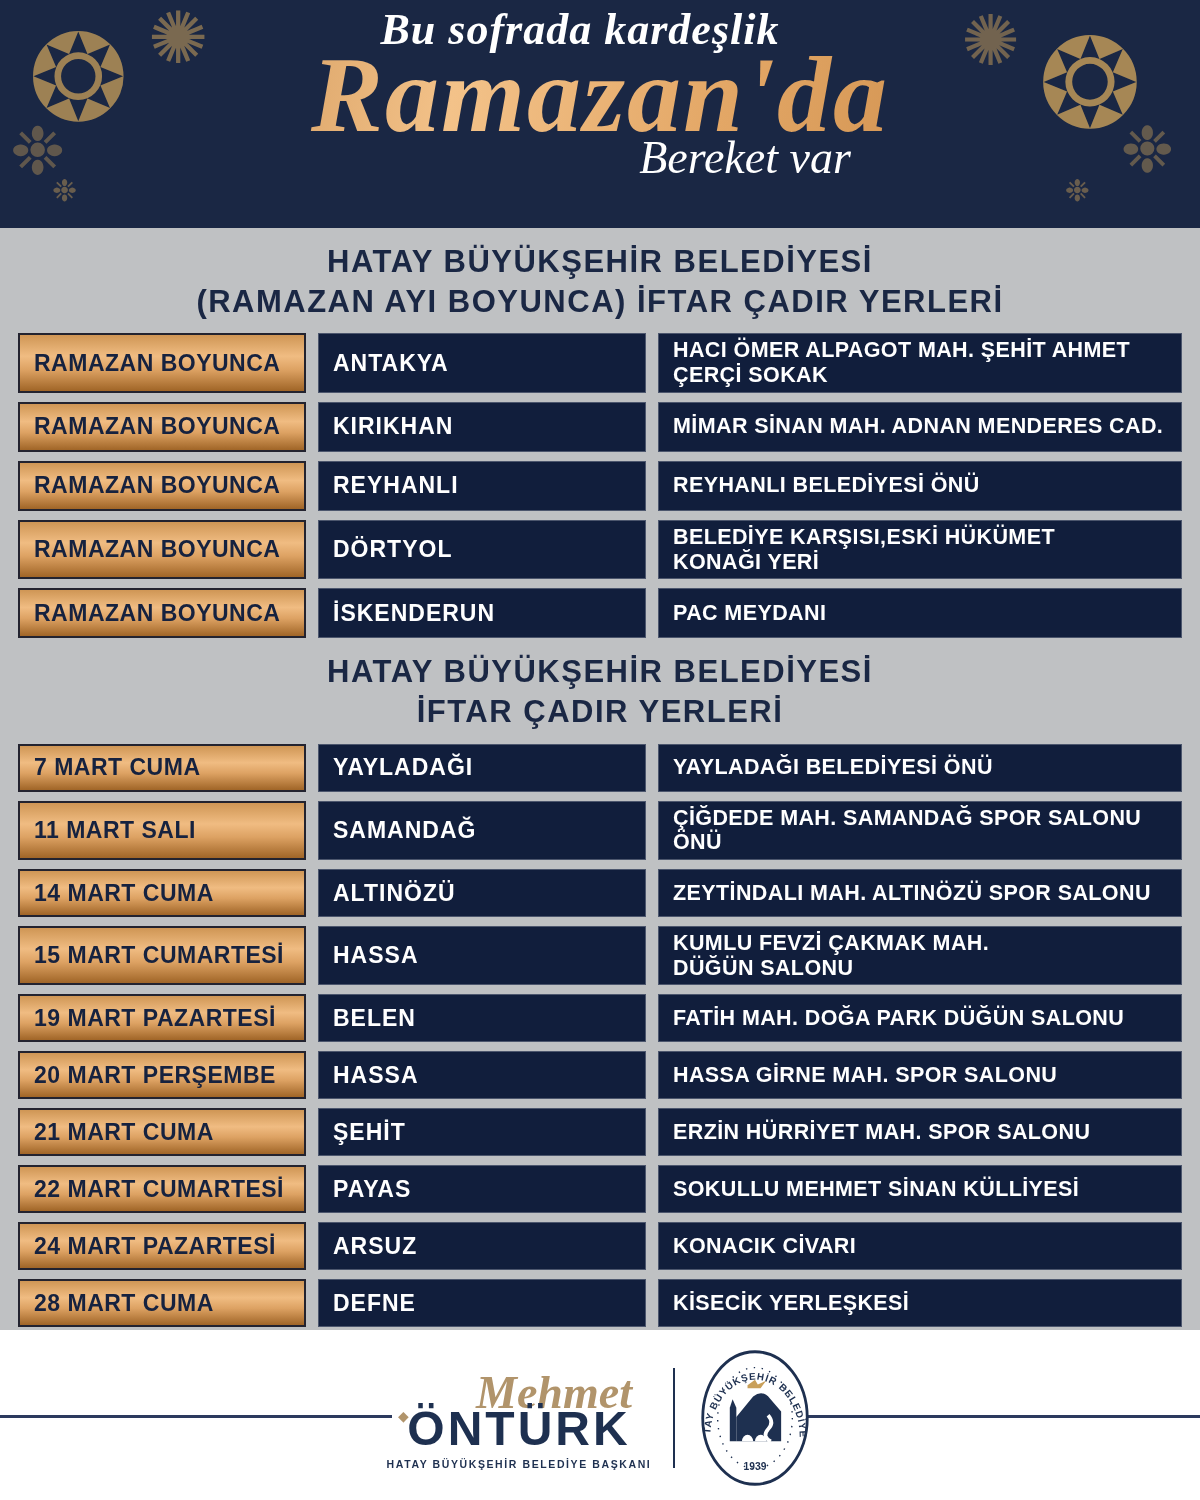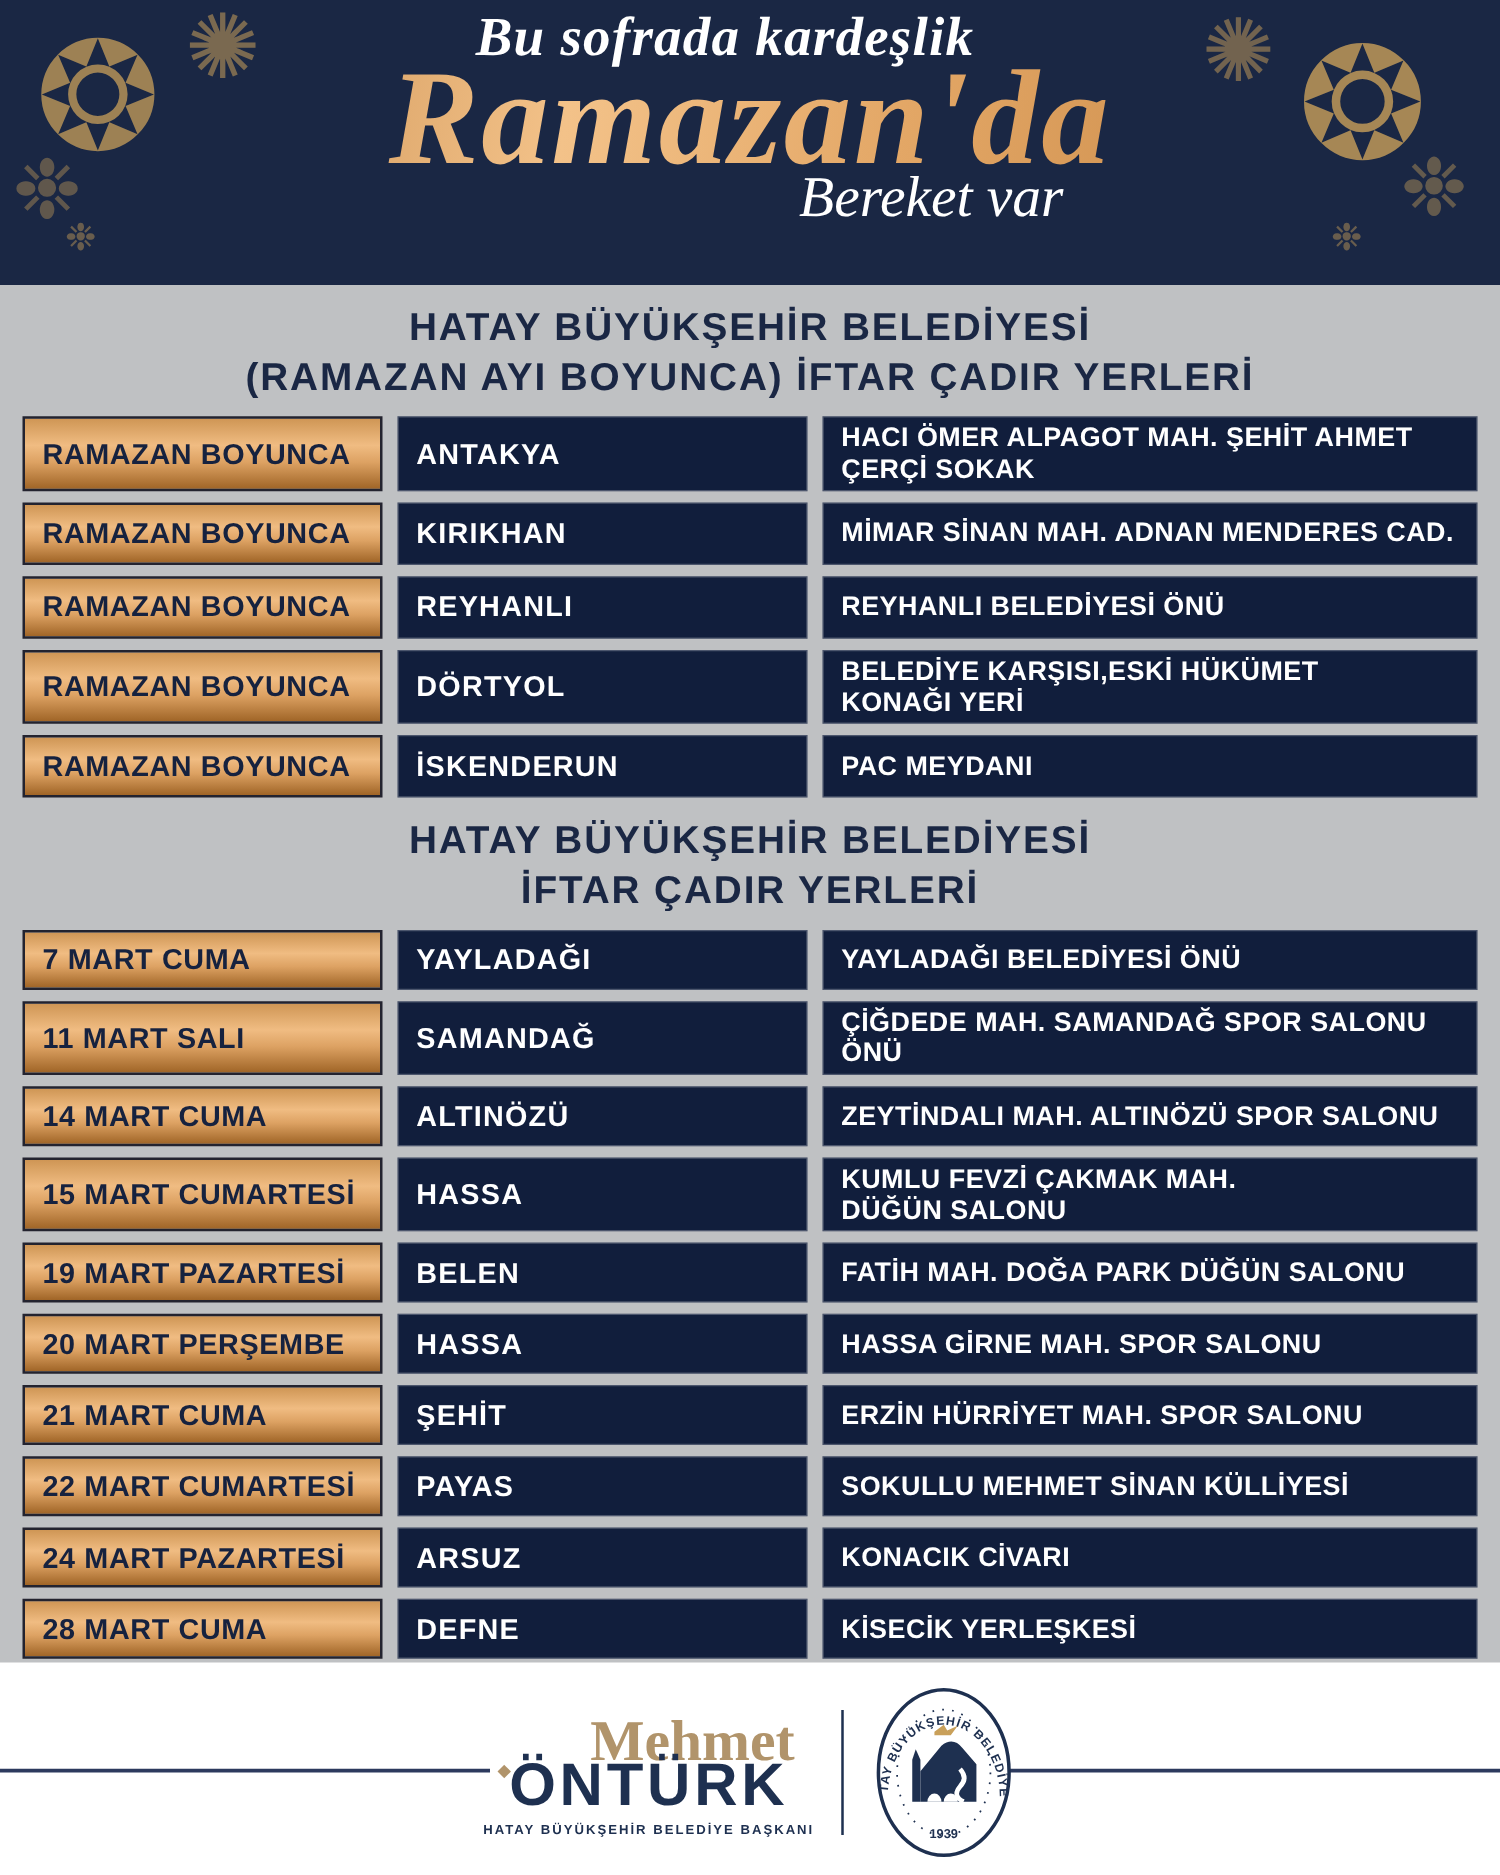--- a/index.html
+++ b/index.html
@@ -45,21 +45,21 @@
   
   .footer { position:relative; height:170px; background:#ffffff; }
   .deco { position:absolute; top:78px; display:flex; align-items:center; }
   .deco-line { height:3px; background:#2c3a5e; width:392px; }
   .deco-diamond { color:#b1946b; font-size:14px; margin:0 6px; }
   .deco-left { left:0; }
   .deco-right { right:0; flex-direction:row-reverse; }
   .footer-center { position:absolute; left:0; right:0; top:18px; display:flex;
                    justify-content:center; align-items:center; gap:22px; }
   .mayor { display:flex; flex-direction:column; align-items:center; }
-  .mayor-first { font-family:"Liberation Serif", serif; font-weight:bold;
+  .mayor-first { font-family:"Liberation Serif", serif; font-style:italic; font-weight:bold;
                  color:#b1946b; font-size:46px; margin-bottom:-18px; margin-left:70px; }
   .mayor-last { color:#1e3050; font-size:48px; font-weight:bold; letter-spacing:3px; }
   .mayor-title { color:#1e3050; font-size:10.5px; font-weight:bold; letter-spacing:1.6px; margin-top:2px; }
   .footer-divider { width:2px; height:100px; background:#1e3050; }
   .seal svg { display:block; }
 </style>
 </head>
 <body>
 
 <div class="poster">

